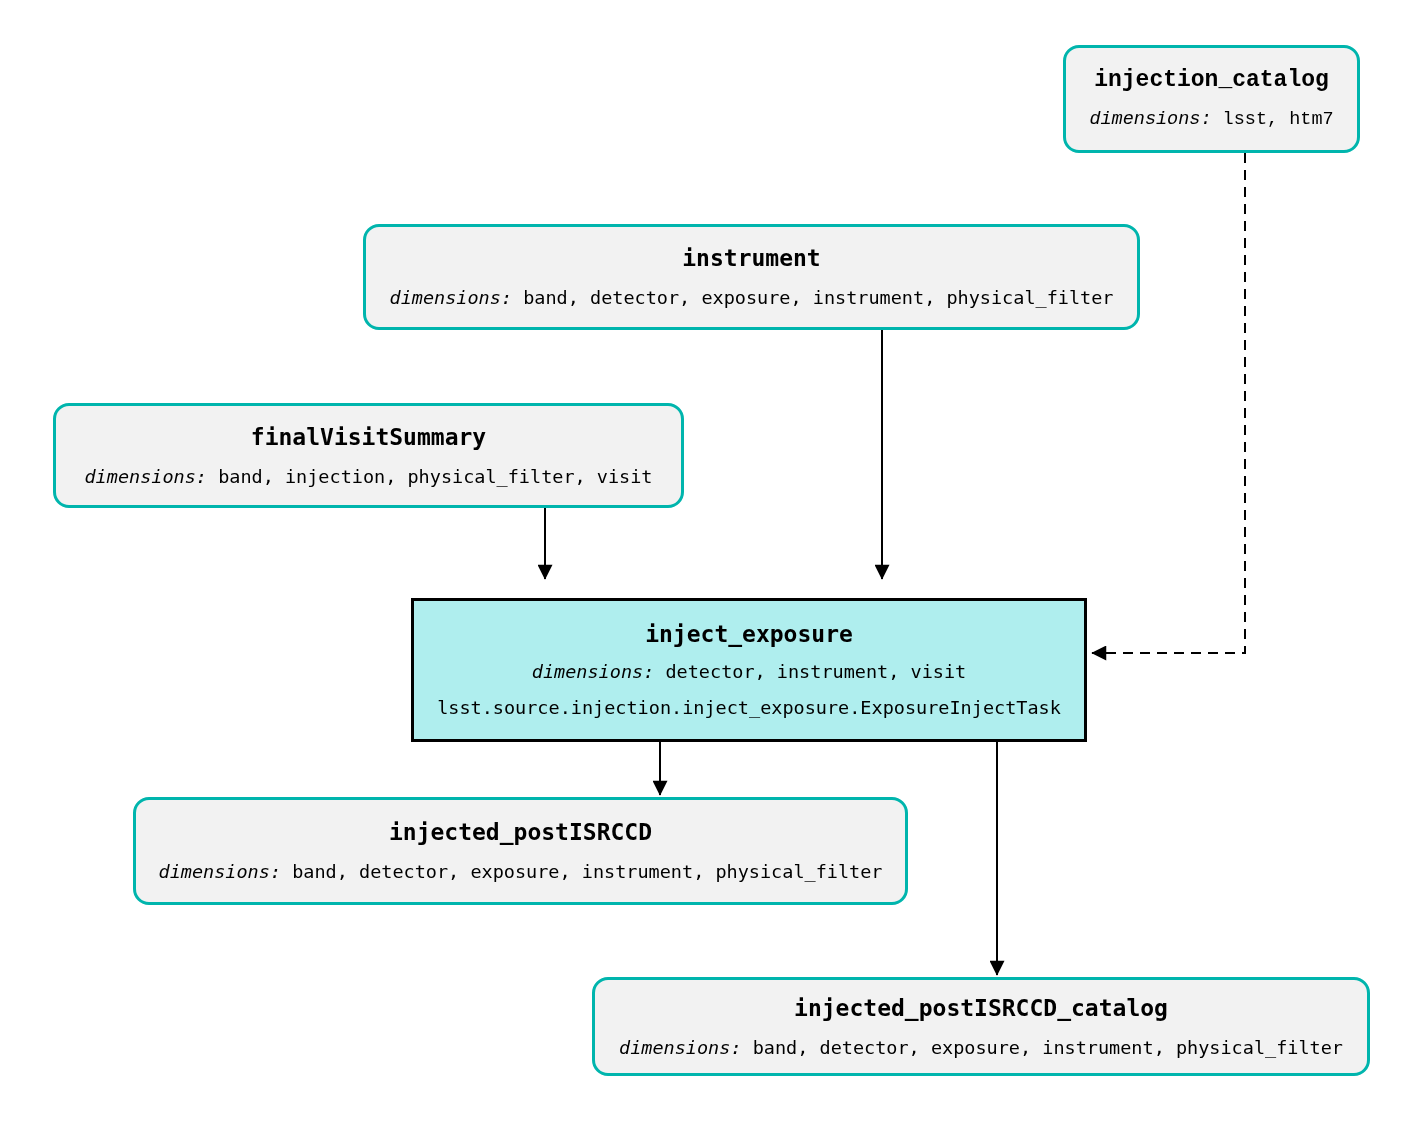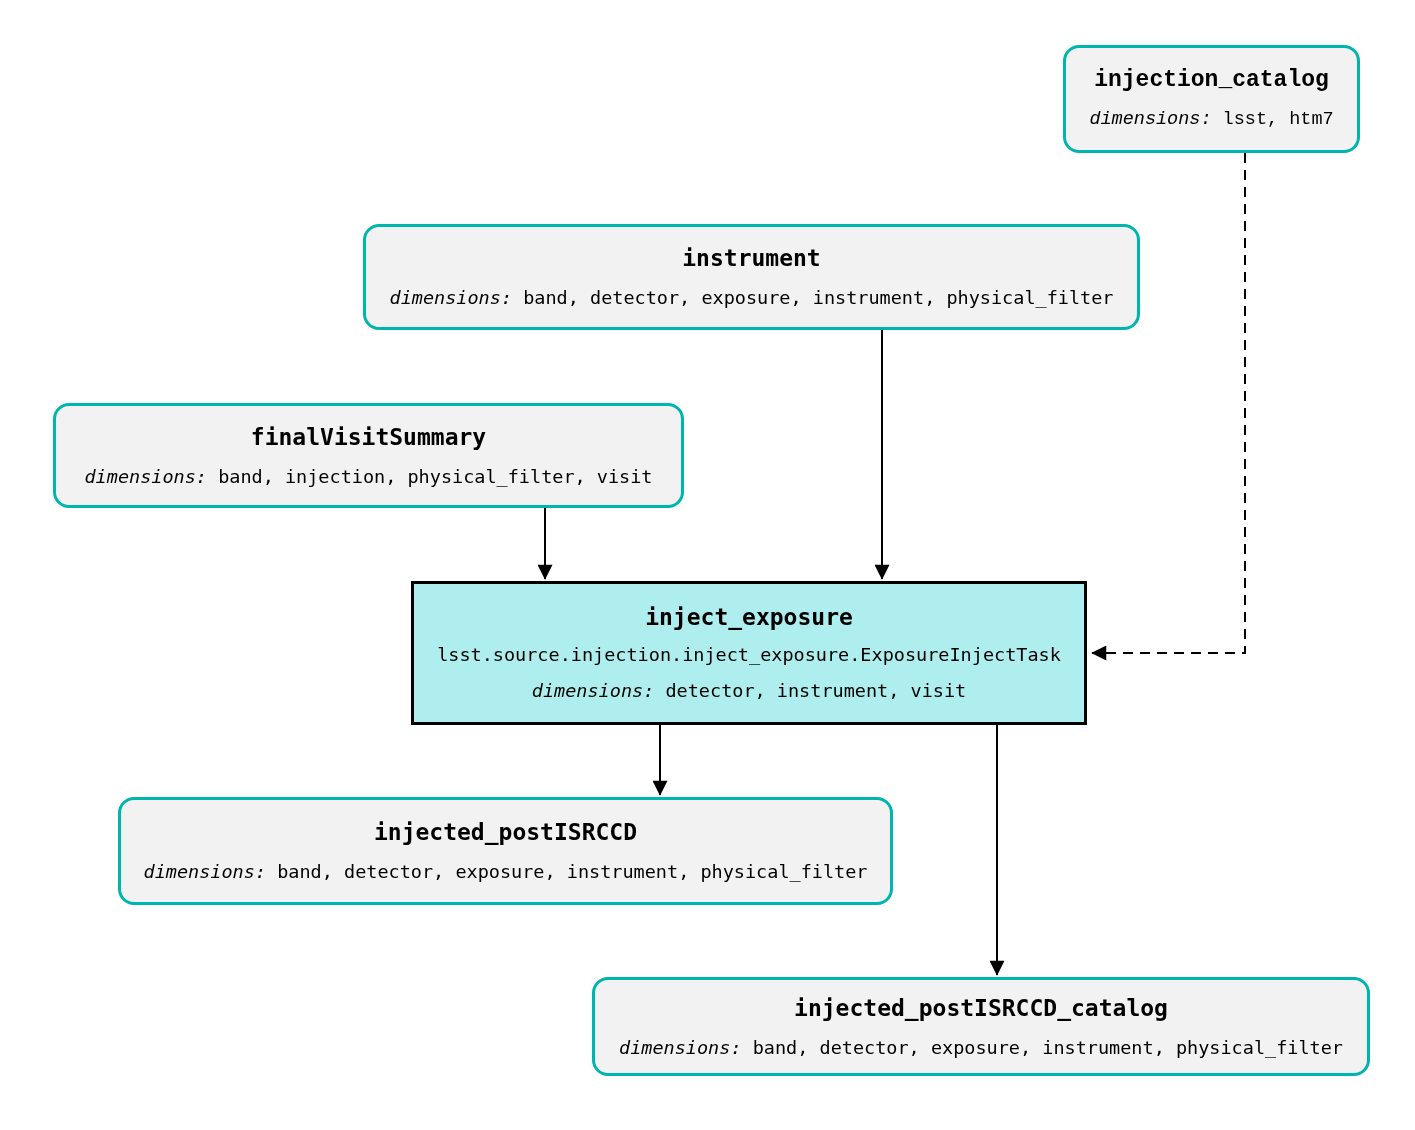--- a/index.html
+++ b/index.html
@@ -25,20 +25,21 @@
   .dataset{
     background:var(--dataset-fill,#f2f2f2);
     border:3px solid var(--dataset-border,#00b5ad);
     border-radius:16px;
     gap:14px;
   }
   .task{
     background:var(--task-fill,#afeeee);
     border:3.5px solid var(--task-border,#000000);
     gap:12px;
+    margin-top:17px;
   }
   .node-title{
     font-weight:bold;
     font-size:23px;line-height:28px;
     white-space:nowrap;
   }
   .node-line{
     font-size:18.5px;line-height:24px;
     white-space:nowrap;
   }
@@ -82,25 +83,25 @@
     <div class="node-line"><span class="dims-label">dimensions:</span><span>band, detector, exposure, instrument, physical_filter</span></div>
   </div>
 
   <div class="node dataset" style="left:53px;top:403px;width:631px;height:105px;">
     <div class="node-title">finalVisitSummary</div>
     <div class="node-line"><span class="dims-label">dimensions:</span><span>band, injection, physical_filter, visit</span></div>
   </div>
 
   <div class="node task" style="left:411px;top:581px;width:676px;height:144px;">
     <div class="node-title">inject_exposure</div>
+    <div class="node-line"><span class="dims-label">dimensions:</span><span>detector, instrument, visit</span></div>
     <div class="node-line">lsst.source.injection.inject_exposure.ExposureInjectTask</div>
-    <div class="node-line"><span class="dims-label">dimensions:</span><span>detector, instrument, visit</span></div>
   </div>
 
-  <div class="node dataset" style="left:118px;top:797px;width:775px;height:108px;">
+  <div class="node dataset" style="left:133px;top:797px;width:775px;height:108px;">
     <div class="node-title">injected_postISRCCD</div>
     <div class="node-line"><span class="dims-label">dimensions:</span><span>band, detector, exposure, instrument, physical_filter</span></div>
   </div>
 
   <div class="node dataset" style="left:592px;top:977px;width:778px;height:99px;">
     <div class="node-title">injected_postISRCCD_catalog</div>
     <div class="node-line"><span class="dims-label">dimensions:</span><span>band, detector, exposure, instrument, physical_filter</span></div>
   </div>
 
 </div>

